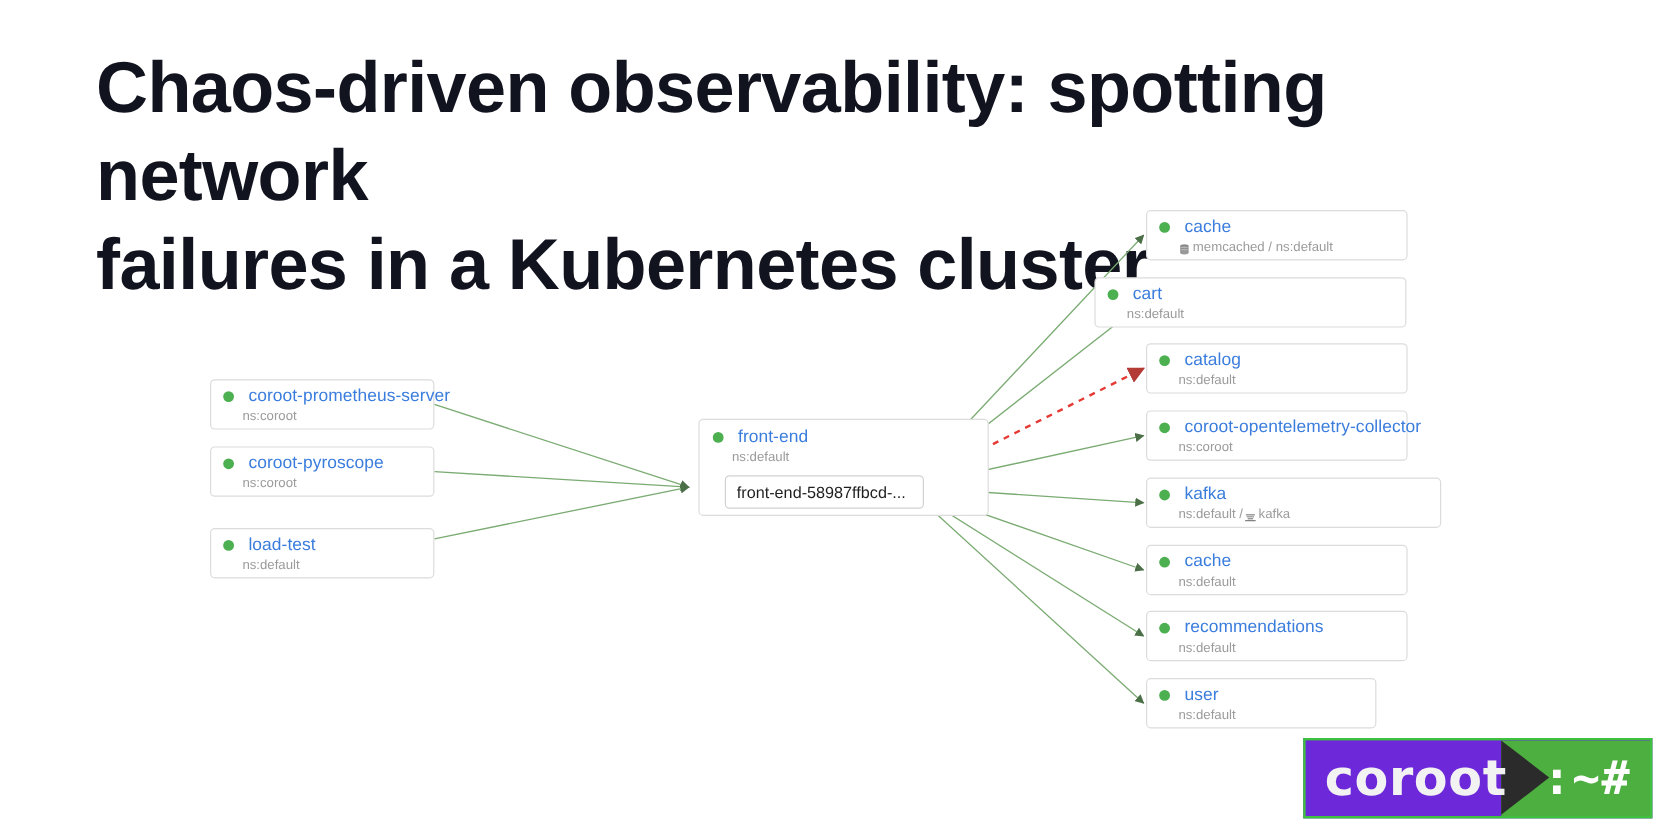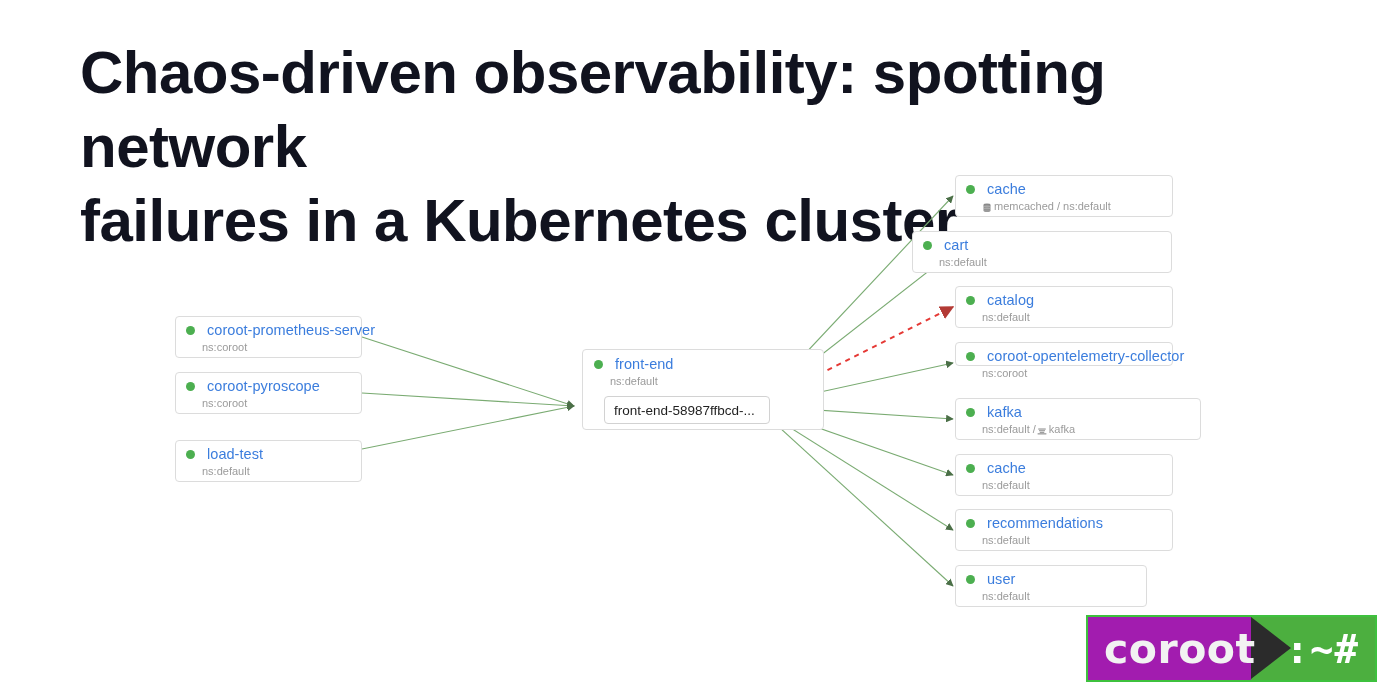--- a/index.html
+++ b/index.html
@@ -121,21 +121,21 @@
   }
 
   
   #coroot-logo {
     position: absolute;
     left: 1086px;
     top: 615px;
     width: 287px;
     height: 63px;
     border: 2px solid #3ec13e;
-    background: #a21caf;
+    background: #6d28d9;
     overflow: hidden;
   }
   #logo-green-panel {
     position: absolute;
     right: 0;
     top: 0;
     width: 124px;
     height: 100%;
     background: #4caf3f;
   }
@@ -283,21 +283,21 @@
       </div>
       <div class="node" style="left: 955px; top: 286px; width: 218px; height: 42px;">
         <div class="node-head">
           <span class="status-dot" style="background: rgb(76, 175, 80);"></span>
           <span class="node-name">catalog</span>
         </div>
         <div class="node-sub">
           <span>ns:default</span>
         </div>
       </div>
-      <div class="node" style="left: 955px; top: 342px; width: 218px; height: 24px;">
+      <div class="node" style="left: 955px; top: 342px; width: 218px; height: 42px;">
         <div class="node-head">
           <span class="status-dot" style="background: rgb(76, 175, 80);"></span>
           <span class="node-name">coroot-opentelemetry-collector</span>
         </div>
         <div class="node-sub">
           <span>ns:coroot</span>
         </div>
       </div>
       <div class="node" style="left: 955px; top: 398px; width: 246px; height: 42px;">
         <div class="node-head">

